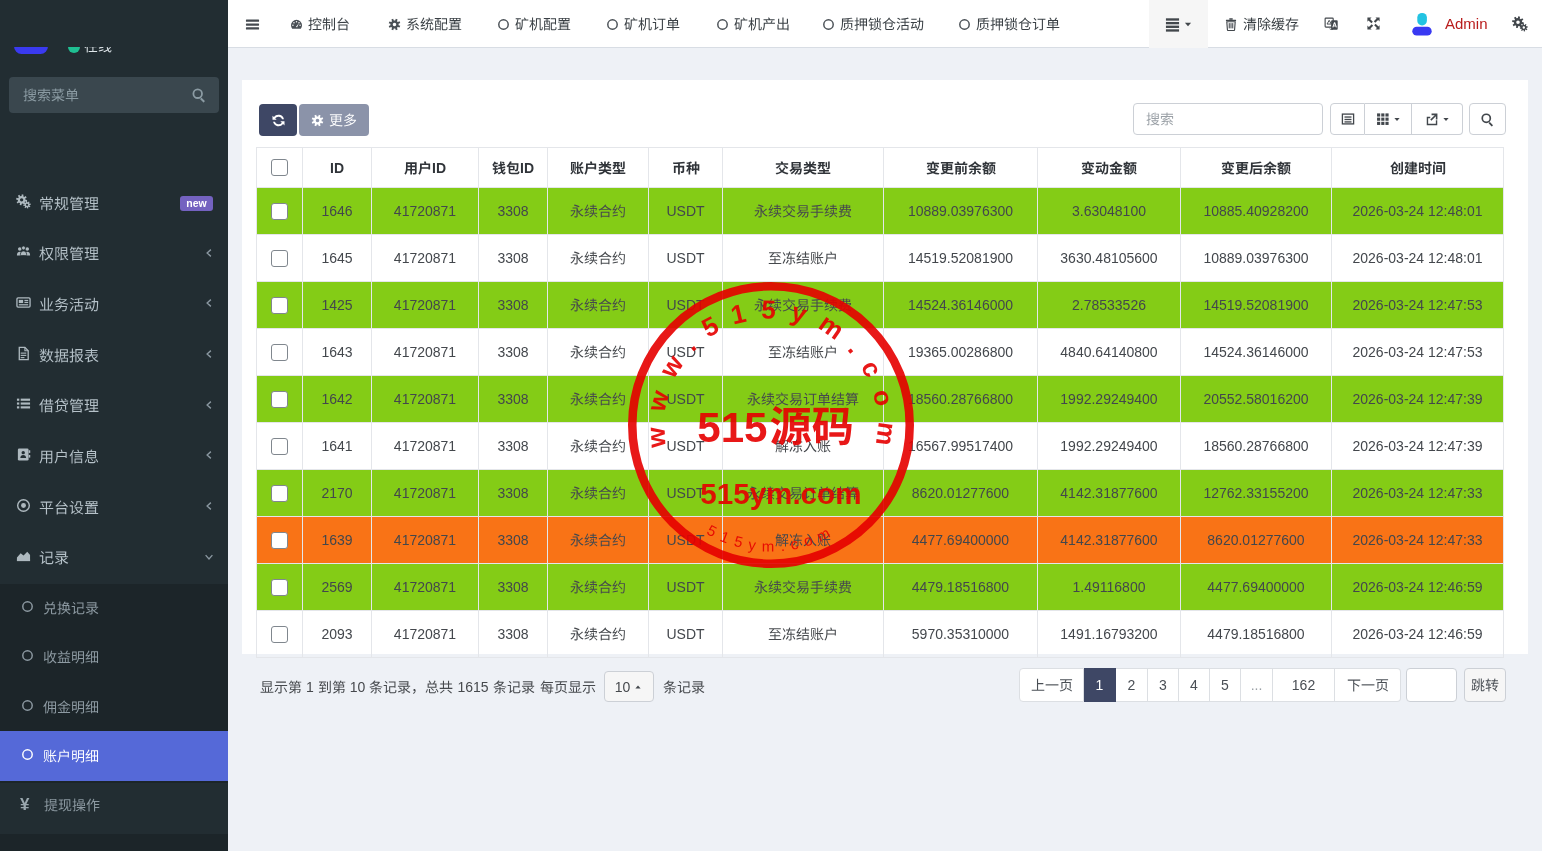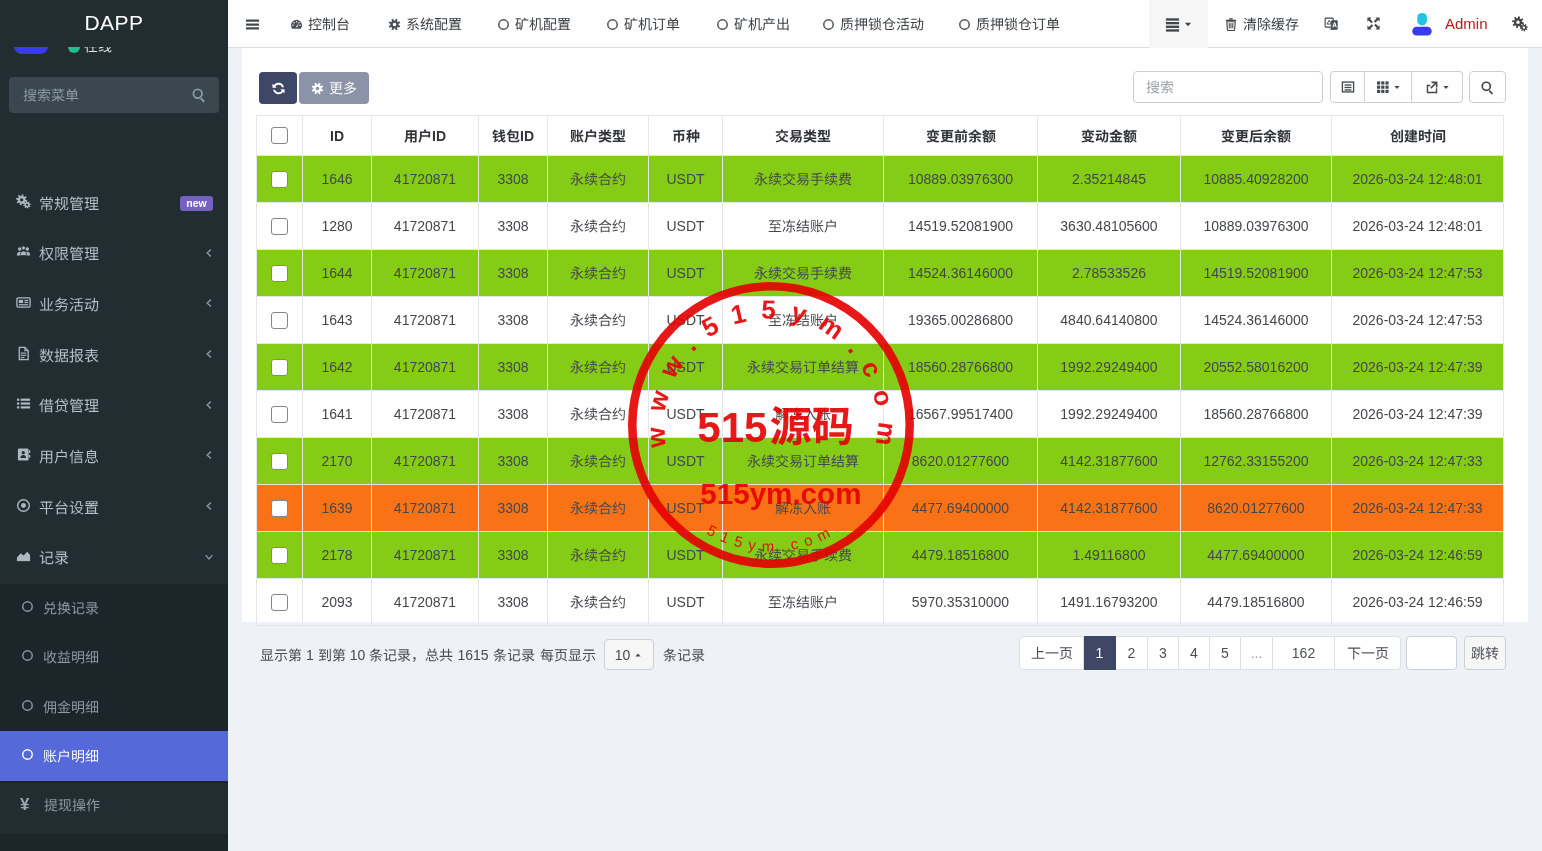--- a/index.html
+++ b/index.html
@@ -1,20 +1,20 @@
 <!DOCTYPE html>
 <html><head><meta charset="utf-8"><title>a</title><style>
 *{margin:0;padding:0;box-sizing:border-box}
 html,body{width:1542px;height:851px;overflow:hidden;font-family:"Liberation Sans",sans-serif;background:#eef1f6}
 .abs{position:absolute}
 .cj{display:block}
 #wrap{position:relative;width:1542px;height:851px}
 #sidebar{position:absolute;left:0;top:0;width:228px;height:851px;background:#222d32}
 #topbar{position:absolute;left:228px;top:0;width:1314px;height:48px;background:#fff;border-bottom:1px solid #d8dde4}
-#card{position:absolute;left:242px;top:48px;width:1286px;height:574px;background:#fff}
+#card{position:absolute;left:242px;top:80px;width:1286px;height:574px;background:#fff}
 .mi{position:absolute;left:0;width:228px;display:flex;align-items:center}
 .mi svg{flex:none}
 .navit{position:absolute;top:0;height:48px;display:flex;align-items:center;color:#3a4045;font-size:14px}
 .navit svg{margin-right:5px}
 table{border-collapse:collapse;table-layout:fixed}
 td,th{border:1px solid #e4e6ea;text-align:center;vertical-align:middle;font-size:14px;color:#43474c;padding:0}
 th{color:#303439;height:40px}
 td{height:47px}
 tr.stripe td{background:#84cc16}
 tr.hov td{background:#f97316}
@@ -149,21 +149,20 @@
     <div id="sidebar">
       <div class="abs" style="left:14px;top:39px;width:34px;height:15px;background:#3a3af0;border-radius:8px"></div>
       <div class="abs" style="left:68px;top:41px;width:12px;height:12px;background:#1fbf92;border-radius:50%"></div>
       <div class="abs" style="left:84px;top:39px">
         <svg class="cj" style="" width="28" height="14" viewBox="0 -880 2000 1000" fill="#dfe6ea">
           <use href="#r5728" x="0"></use>
           <use href="#r7ebf" x="1000"></use>
         </svg>
       </div>
       <div class="abs" style="left:0px;top:0px;width:228px;height:46.5px;background:#222d32"></div>
-      <div class="abs" style="left:0;top:0;width:228px;height:46px;display:flex;align-items:center;justify-content:center;color:#fff;font-size:21px;letter-spacing:0.5px">DAPP</div>
       <div class="abs" style="left:9px;top:77px;width:210px;height:36px;background:#3a474e;border-radius:4px;display:flex;align-items:center">
         <div style="margin-left:14px">
           <svg class="cj" style="" width="56" height="14" viewBox="0 -880 4000 1000" fill="#8b9ba3">
             <use href="#r641c" x="0"></use>
             <use href="#r7d22" x="1000"></use>
             <use href="#r83dc" x="2000"></use>
             <use href="#r5355" x="3000"></use>
           </svg>
         </div>
         <div style="position:absolute;right:12px;top:10px"><svg width="16" height="16" style="" viewBox="0 0 16 16">
@@ -689,27 +688,27 @@
             <td><svg class="cj" style="display:inline-block;vertical-align:-2px" width="98" height="14" viewBox="0 -880 7000 1000" fill="#46494d">
                 <use href="#r6c38" x="0"></use>
                 <use href="#r7eed" x="1000"></use>
                 <use href="#r4ea4" x="2000"></use>
                 <use href="#r6613" x="3000"></use>
                 <use href="#r624b" x="4000"></use>
                 <use href="#r7eed" x="5000"></use>
                 <use href="#r8d39" x="6000"></use>
               </svg></td>
             <td>10889.03976300</td>
-            <td>2.35214845</td>
+            <td>3.63048100</td>
             <td>10885.40928200</td>
             <td>2026-03-24 12:48:01</td>
           </tr>
           <tr class="">
             <td><span class="cbx"></span></td>
-            <td>1280</td>
+            <td>1645</td>
             <td>41720871</td>
             <td>3308</td>
             <td><svg class="cj" style="display:inline-block;vertical-align:-2px" width="56" height="14" viewBox="0 -880 4000 1000" fill="#46494d">
                 <use href="#r6c38" x="0"></use>
                 <use href="#r7eed" x="1000"></use>
                 <use href="#r5408" x="2000"></use>
                 <use href="#r7ea6" x="3000"></use>
               </svg></td>
             <td>USDT</td>
             <td><svg class="cj" style="display:inline-block;vertical-align:-2px" width="70" height="14" viewBox="0 -880 5000 1000" fill="#46494d">
@@ -719,21 +718,21 @@
                 <use href="#r8d26" x="3000"></use>
                 <use href="#r6237" x="4000"></use>
               </svg></td>
             <td>14519.52081900</td>
             <td>3630.48105600</td>
             <td>10889.03976300</td>
             <td>2026-03-24 12:48:01</td>
           </tr>
           <tr class="stripe">
             <td><span class="cbx"></span></td>
-            <td>1644</td>
+            <td>1425</td>
             <td>41720871</td>
             <td>3308</td>
             <td><svg class="cj" style="display:inline-block;vertical-align:-2px" width="56" height="14" viewBox="0 -880 4000 1000" fill="#46494d">
                 <use href="#r6c38" x="0"></use>
                 <use href="#r7eed" x="1000"></use>
                 <use href="#r5408" x="2000"></use>
                 <use href="#r7ea6" x="3000"></use>
               </svg></td>
             <td>USDT</td>
             <td><svg class="cj" style="display:inline-block;vertical-align:-2px" width="98" height="14" viewBox="0 -880 7000 1000" fill="#46494d">
@@ -869,21 +868,21 @@
                 <use href="#r5165" x="2000"></use>
                 <use href="#r8d26" x="3000"></use>
               </svg></td>
             <td>4477.69400000</td>
             <td>4142.31877600</td>
             <td>8620.01277600</td>
             <td>2026-03-24 12:47:33</td>
           </tr>
           <tr class="stripe">
             <td><span class="cbx"></span></td>
-            <td>2178</td>
+            <td>2569</td>
             <td>41720871</td>
             <td>3308</td>
             <td><svg class="cj" style="display:inline-block;vertical-align:-2px" width="56" height="14" viewBox="0 -880 4000 1000" fill="#46494d">
                 <use href="#r6c38" x="0"></use>
                 <use href="#r7eed" x="1000"></use>
                 <use href="#r5408" x="2000"></use>
                 <use href="#r7ea6" x="3000"></use>
               </svg></td>
             <td>USDT</td>
             <td><svg class="cj" style="display:inline-block;vertical-align:-2px" width="98" height="14" viewBox="0 -880 7000 1000" fill="#46494d">

